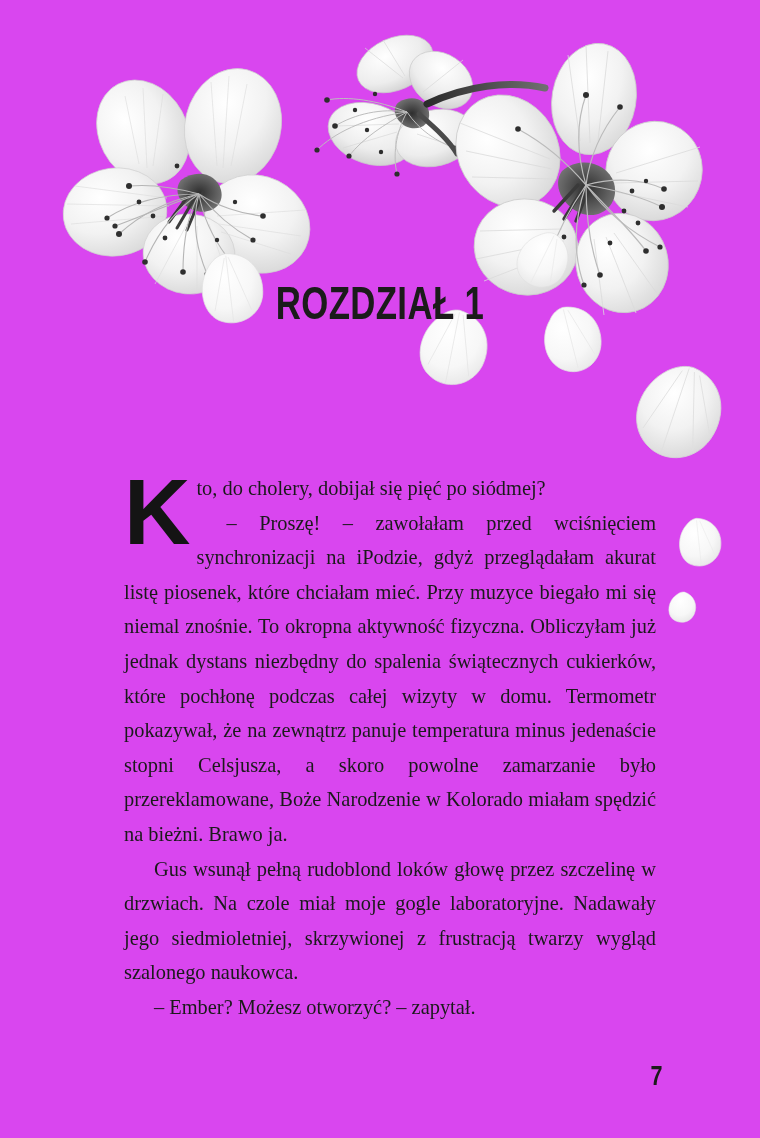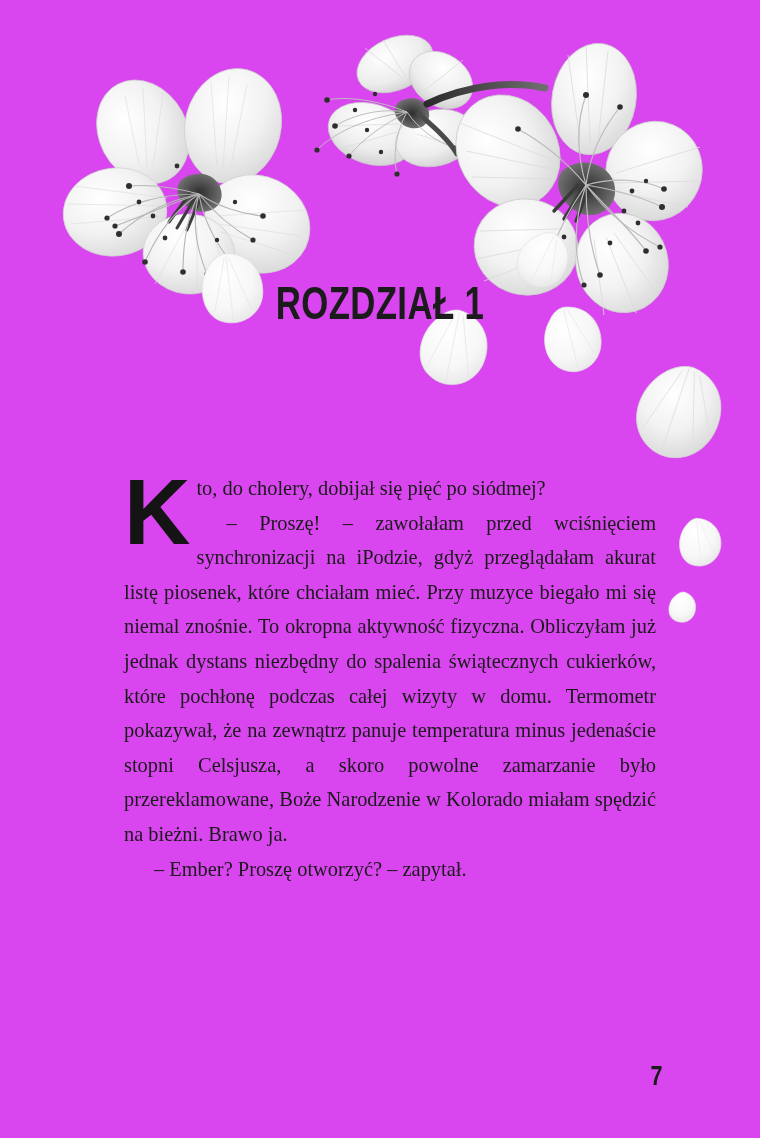--- a/index.html
+++ b/index.html
@@ -344,18 +344,19 @@
         </g>
       </g>
     </svg>
   </div>
 
   <h1 class="chapter-heading">ROZDZIAŁ 1</h1>
 
   <div class="text-column">
     <p class="para first">Kto, do cholery, dobijał się pięć po siódmej?</p>
     <p class="para">– Proszę! – zawołałam przed wciśnięciem synchronizacji na iPodzie, gdyż przeglądałam akurat listę piosenek, które chciałam mieć. Przy muzyce biegało mi się niemal znośnie. To okropna aktywność fizyczna. Obliczyłam już jednak dystans niezbędny do spalenia świątecznych cukierków, które pochłonę podczas całej wizyty w domu. Termometr pokazywał, że na zewnątrz panuje temperatura minus jedenaście stopni Celsjusza, a skoro powolne zamarzanie było przereklamowane, Boże Narodzenie w Kolorado miałam spędzić na bieżni. Brawo ja.</p>
-    <p class="para dialogue">– Ember? Proszę otworzyć? – zapytał.</p>
+    <p class="para">Gus wsunął pełną rudoblond loków głowę przez szczelinę w drzwiach. Na czole miał moje gogle laboratoryjne. Nadawały jego siedmioletniej, skrzywionej z frustracją twarzy wygląd szalonego naukowca.</p>
+    <p class="para dialogue">– Ember? Możesz otworzyć? – zapytał.</p>
   </div>
 
   <div class="folio">7</div>
 
 </div>
 
 </body></html>

